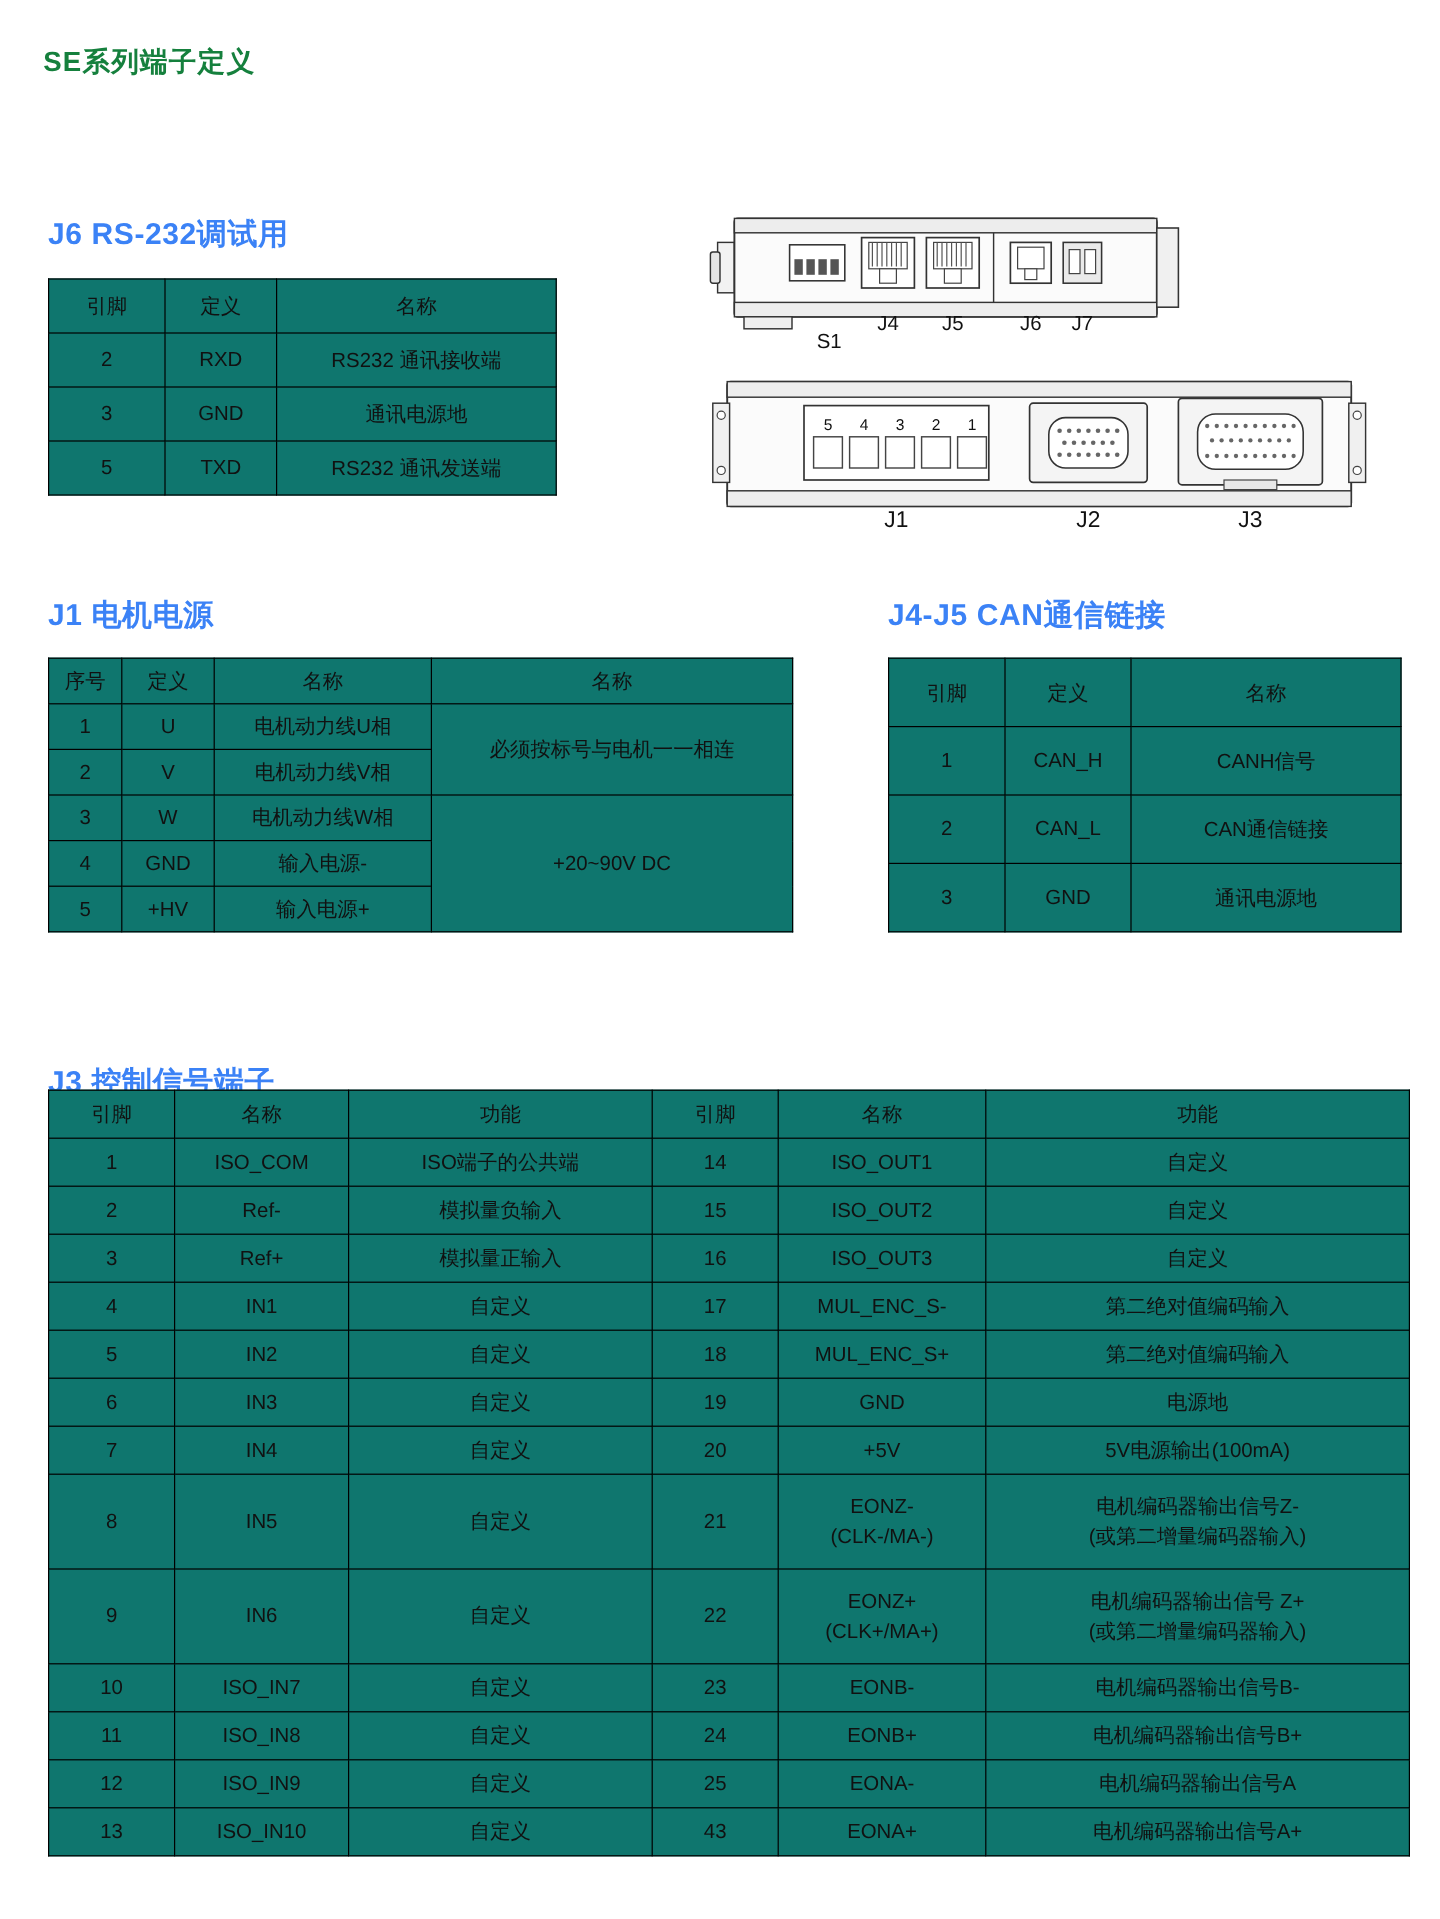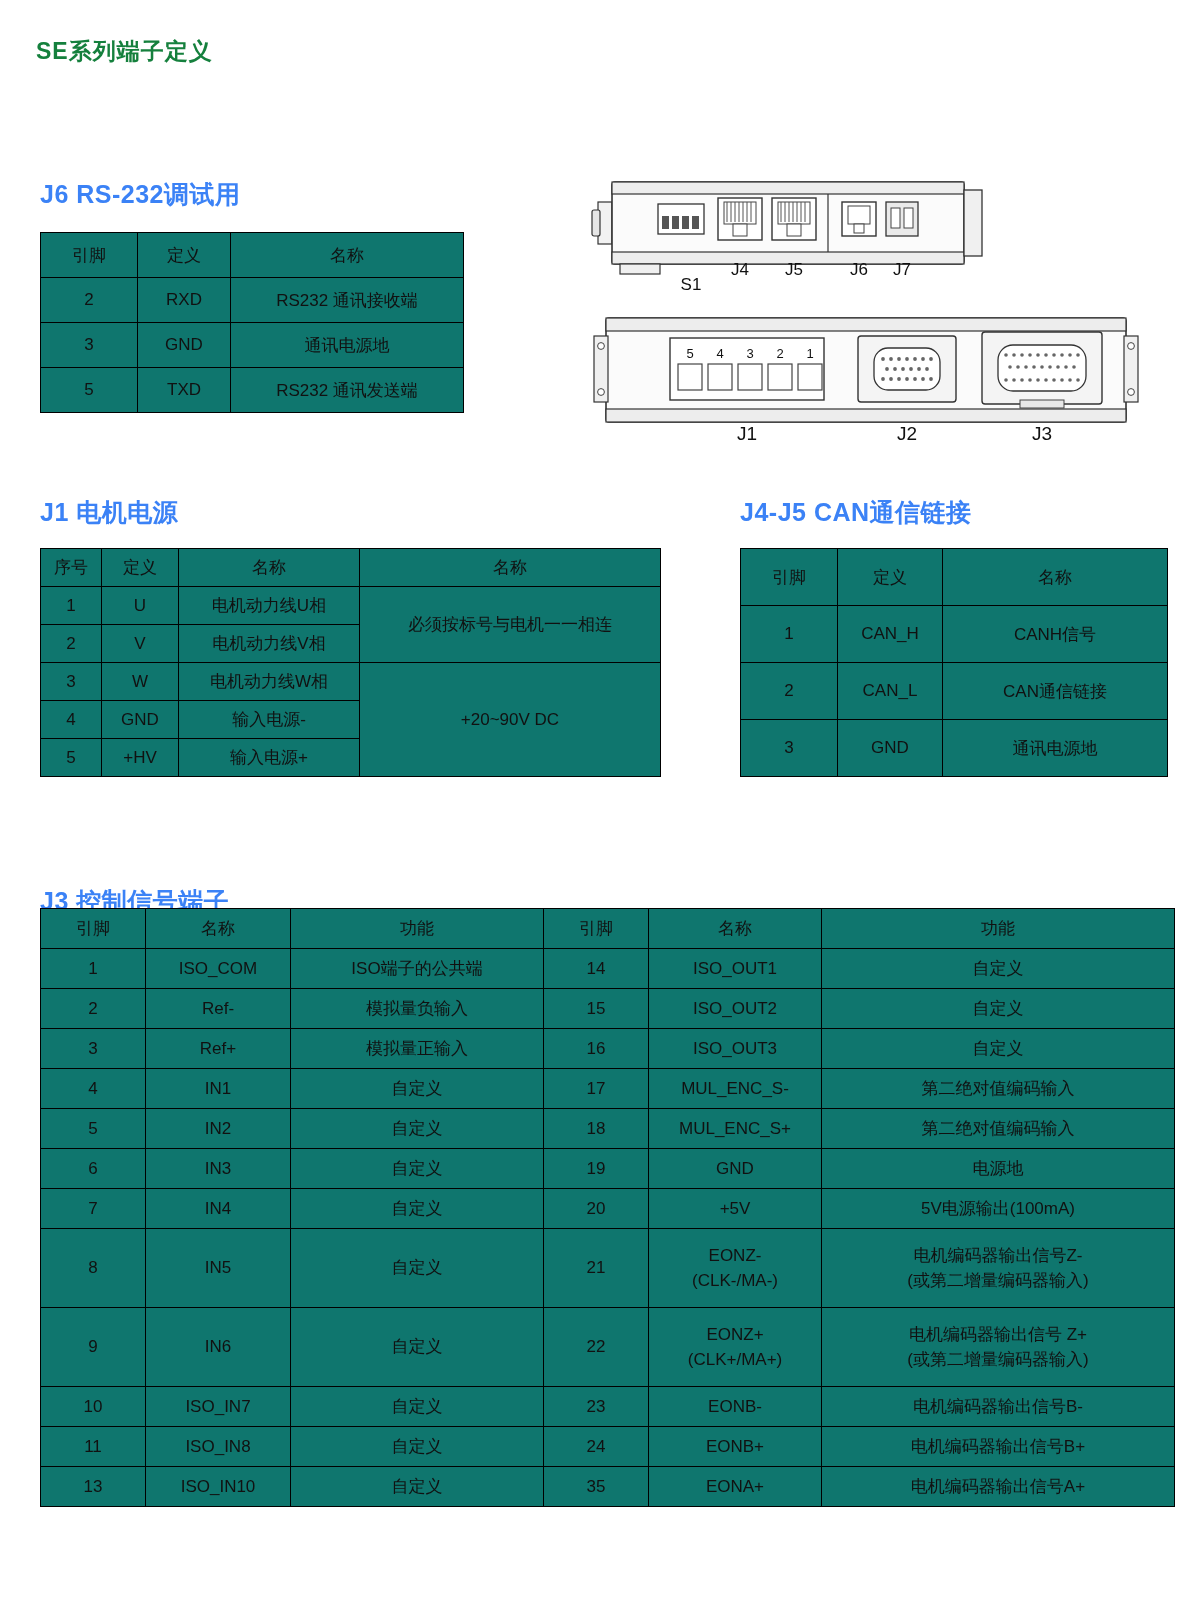--- a/index.html
+++ b/index.html
@@ -460,23 +460,31 @@
     </tr>
     <tr>
       <td>11</td>
       <td>ISO_IN8</td>
       <td>自定义</td>
       <td>24</td>
       <td>EONB+</td>
       <td>电机编码器输出信号B+</td>
     </tr>
     <tr>
+      <td>12</td>
+      <td>ISO_IN9</td>
+      <td>自定义</td>
+      <td>25</td>
+      <td>EONA-</td>
+      <td>电机编码器输出信号A</td>
+    </tr>
+    <tr>
       <td>13</td>
       <td>ISO_IN10</td>
       <td>自定义</td>
-      <td>35</td>
+      <td>43</td>
       <td>EONA+</td>
       <td>电机编码器输出信号A+</td>
     </tr>
   </tbody>
     </table>
 
 </div>
 
 </body></html>

